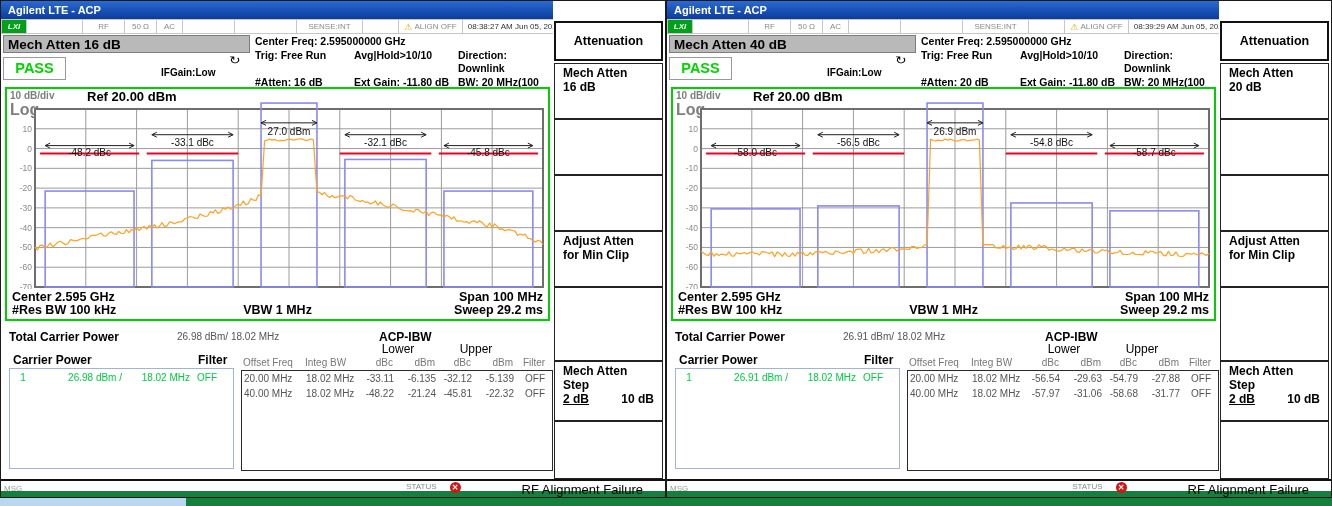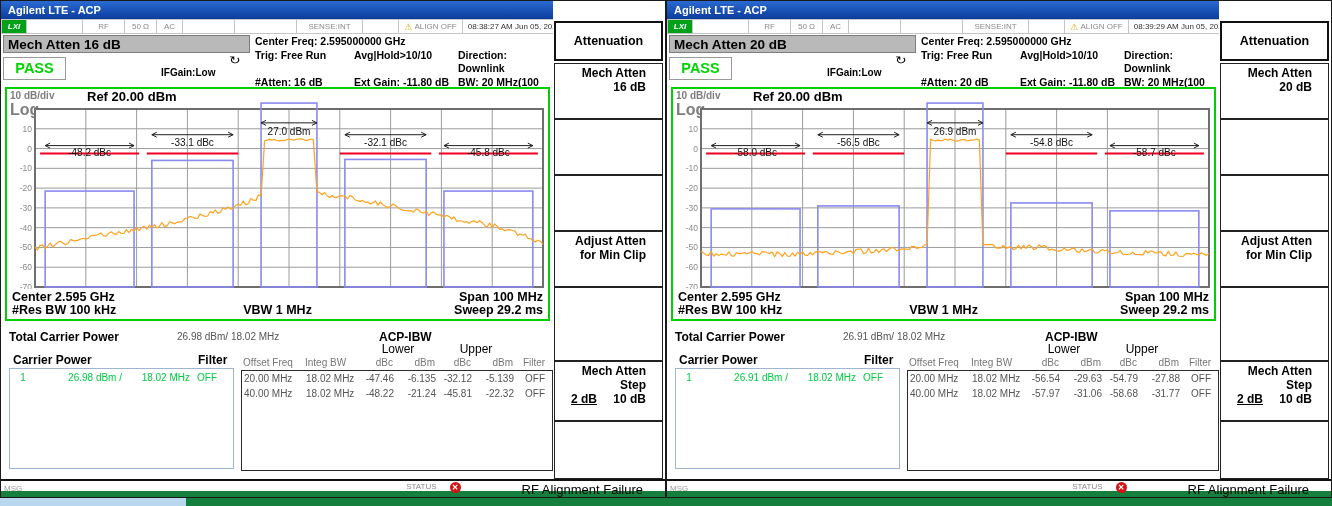--- a/index.html
+++ b/index.html
@@ -45,21 +45,21 @@
   .offset-area table{border-collapse:collapse;width:312px;table-layout:fixed;font-size:10px;}
   .offset-area th,.offset-area td{padding:0 2px;font-weight:normal;overflow:hidden;white-space:nowrap;height:13px;}
   .grp{font-size:12px;font-weight:bold;color:#000;text-align:center;}
   .colh{color:#777;}
   .num{text-align:right;}
   .ctr{text-align:center;}
   .data-box{border:1px solid #2a2a2a;height:101px;margin-top:1px;box-sizing:border-box;}
   .data-box td{color:#555;height:15px;}
   .sidebar{position:absolute;left:552px;top:0;width:112px;height:478px;background:#fff;}
   .sk-title{position:absolute;left:1px;top:20px;width:109px;height:40px;border:2px solid #111;background:#fff;font-size:12.5px;font-weight:bold;display:flex;align-items:center;justify-content:center;box-sizing:border-box;}
-  .softkey{position:absolute;left:1px;width:109px;border:1px solid #222;background:#fff;font-size:12px;font-weight:bold;text-align:right;padding:2px 16px;box-sizing:border-box;color:#000;}
+  .softkey{position:absolute;left:1px;width:109px;border:1px solid #222;background:#fff;font-size:12px;font-weight:bold;padding:2px 8px;box-sizing:border-box;color:#000;}
   .softkey .sub{font-weight:bold;}
   .sk-split{display:flex;justify-content:space-between;font-weight:bold;}
   .underline{text-decoration:underline;}
   .msgbar{position:absolute;left:0;top:478px;width:664px;height:18px;background:#fff;border-top:2px solid #111;border-bottom:6px solid #15803d;box-sizing:border-box;}
   .msg-label{position:absolute;left:3px;top:3px;font-size:8px;color:#9a9a9a;}
   .status-cluster{position:absolute;right:22px;top:1px;display:flex;align-items:flex-start;gap:13px;height:13px;}
   .status-word{font-size:8px;color:#888;}
   .xicon{width:11px;height:11px;border-radius:50%;background:#d31414;color:#fff;font-size:8px;font-weight:bold;text-align:center;line-height:11px;}
   .fail-text{font-size:13px;color:#000;margin-left:48px;}
   #taskbar-strip{position:absolute;left:0;top:498px;width:186px;height:8px;background:#b9d7ee;}
@@ -230,21 +230,21 @@
               <col style="width:36px">
               <col style="width:42px">
               <col style="width:36px">
               <col style="width:42px">
               <col style="width:38px">
             </colgroup>
           <tbody>
               <tr>
             <td>20.00 MHz</td>
                 <td>18.02 MHz</td>
-            <td class="num">-47.46</td>
+            <td class="num">-33.11</td>
                 <td class="num">-6.135</td>
             <td class="num">-32.12</td>
                 <td class="num">-5.139</td>
             <td class="ctr">OFF</td>
           </tr>
           <tr>
             <td>40.00 MHz</td>
                 <td>18.02 MHz</td>
             <td class="num">-48.22</td>
                 <td class="num">-21.24</td>
@@ -303,21 +303,21 @@
       <div class="seg" style="width:66px">SENSE:INT</div>
       <div class="seg" style="width:36px"></div>
       <div class="seg" style="width:64px">
           <span class="tri">⚠</span>
           <span>ALIGN OFF</span>
         </div>
       <div class="seg time" style="width:104px">08:39:29 AM Jun 05, 2021</div>
       <div class="seg" style="flex:1"></div>
     </div>
 
-    <div class="measbar">Mech Atten 20 dB</div>
+    <div class="measbar">Mech Atten 40 dB</div>
     <div class="passbox">PASS</div>
     <div class="ifgain">IFGain:Low</div>
     <div class="sweepicon">↻</div>
     <div class="info">
       <div class="r">
           <span class="c3">Center Freq: 2.595000000 GHz</span>
         </div>
       <div class="r">
         <span class="c1">Trig: Free Run</span>
         <span class="c2">Avg|Hold&gt;10/10</span>

